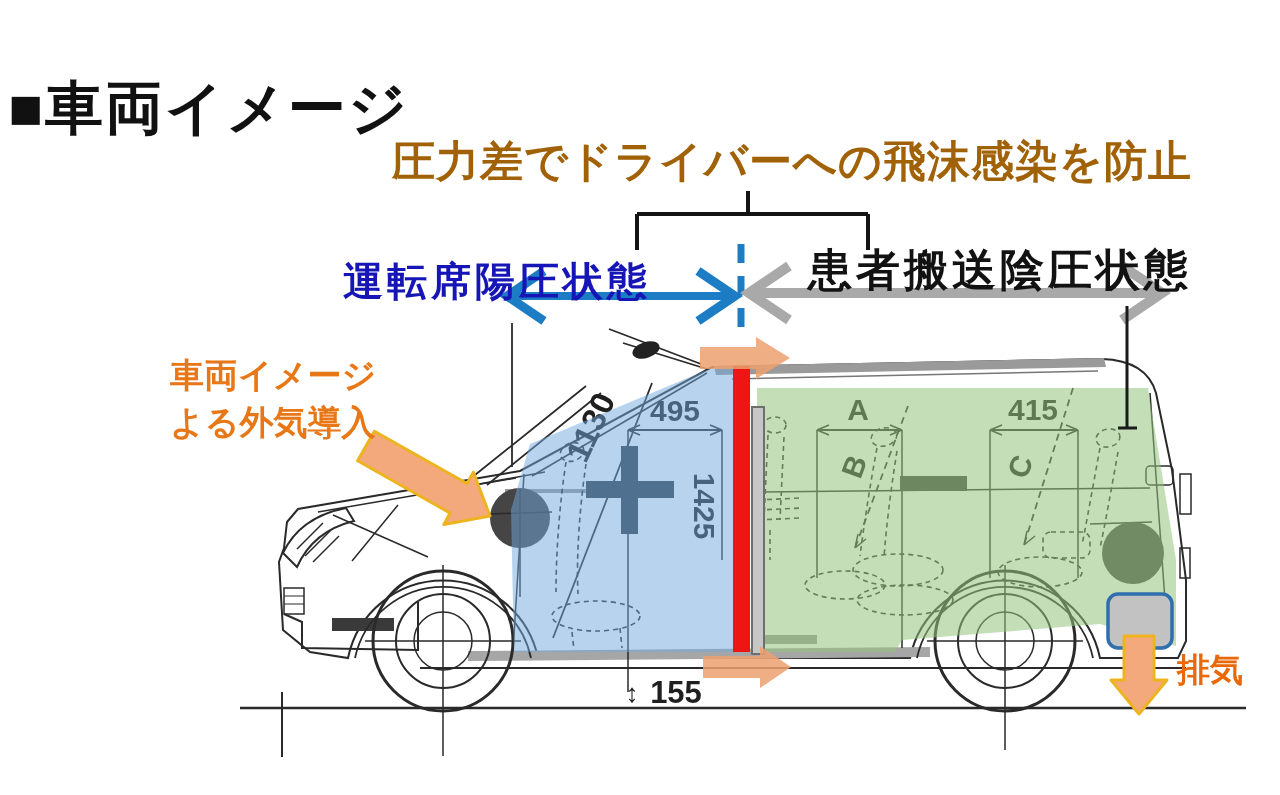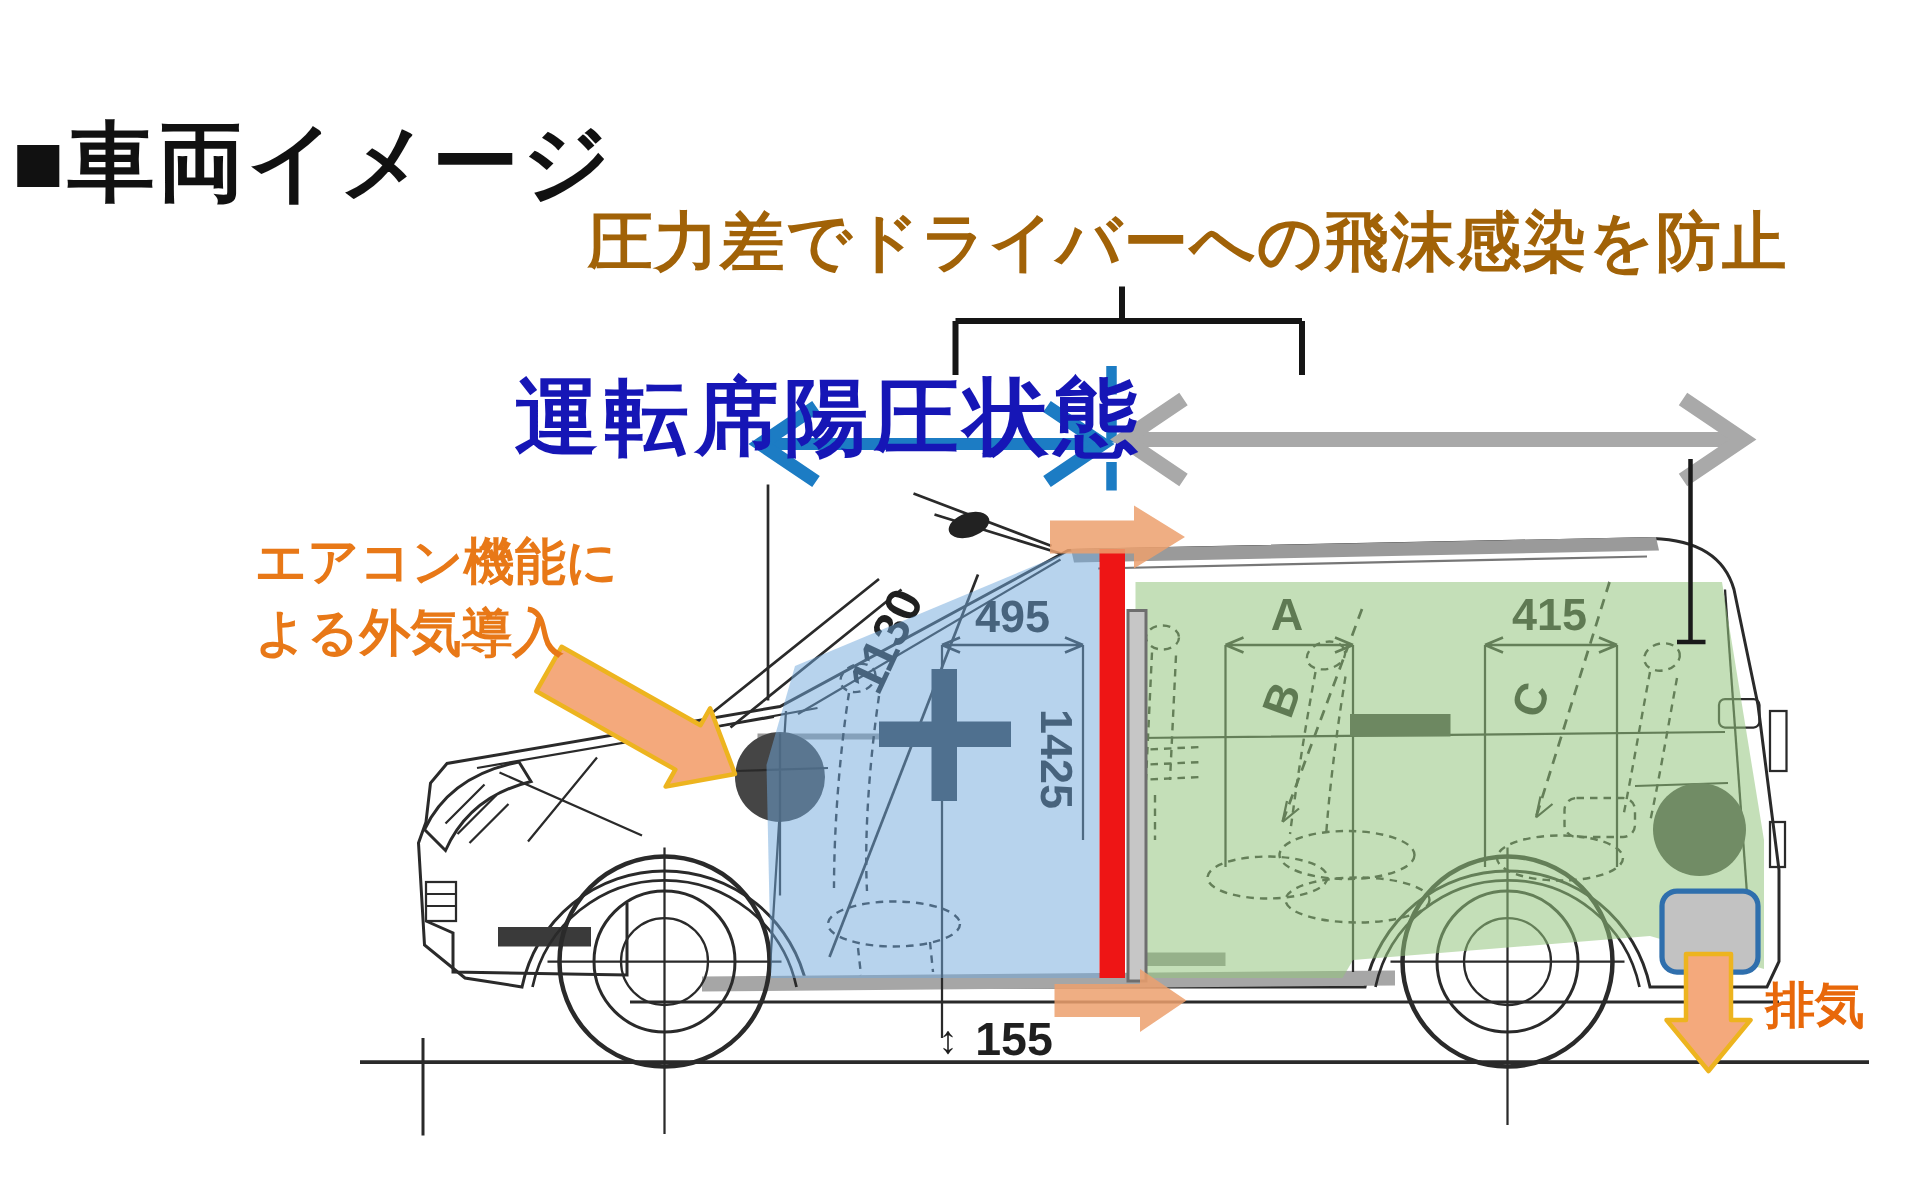--- a/index.html
+++ b/index.html
@@ -2,21 +2,21 @@
 <html><head>
 <meta charset="utf-8">
 <style>
   html,body{margin:0;padding:0;background:#fff;}
   .canvas{position:relative;width:1280px;height:795px;background:#fff;overflow:hidden;
           font-family:"Liberation Sans","DejaVu Sans",sans-serif;}
   .canvas svg{position:absolute;left:0;top:0;font-family:"Liberation Sans","DejaVu Sans",sans-serif;}
   .t{position:absolute;white-space:nowrap;font-weight:800;}
   .title{left:8px;top:70px;font-size:58px;color:#111;font-weight:900;letter-spacing:2px;}
   .heading{left:372px;top:133px;font-size:43px;color:#a16207;letter-spacing:1px;margin-left:20px;}
-  .zone-driver{left:343px;top:241px;font-size:56px;color:#1616b6;letter-spacing:4px;}
+  .zone-driver{left:343px;top:254px;font-size:40px;color:#1616b6;letter-spacing:4px;}
   .zone-patient{left:808px;top:241px;font-size:44px;color:#121212;letter-spacing:4px;}
   .aircon{left:170px;top:352px;font-size:34px;color:#e87817;line-height:1.38;white-space:normal;width:280px;}
   .exhaust{left:1177px;top:648px;font-size:33px;color:#e8680a;}
 </style>
 </head>
 <body>
 
 <div class="canvas">
 
 <svg width="1280" height="795" viewBox="0 0 1280 795">
@@ -155,16 +155,17 @@
     <path d="M 753,293 L 1158,293" stroke-width="10"></path>
     <path d="M 789,266 L 749,293 L 789,320 M 1122,266 L 1162,293 L 1122,320" stroke-width="10"></path>
   </g>
 
   <path d="M 1127,306 L 1127,428 M 1118,428 L 1137,428" stroke="#1a1a1a" stroke-width="3" fill="none"></path>
 </svg>
 
 <div class="t title">■車両イメージ</div>
 <div class="t heading">圧力差でドライバーへの飛沫感染を防止</div>
 <div class="t zone-driver">運転席陽圧状態</div>
-<div class="t aircon"><span>エアコン機能に</span><br><span>よる外気導入</span></div>
+<div class="t zone-patient">患者搬送陰圧状態</div>
+<div class="t aircon"><span>車両イメージ</span><br><span>よる外気導入</span></div>
 <div class="t exhaust">排気</div>
 
 </div>
 
 </body></html>

